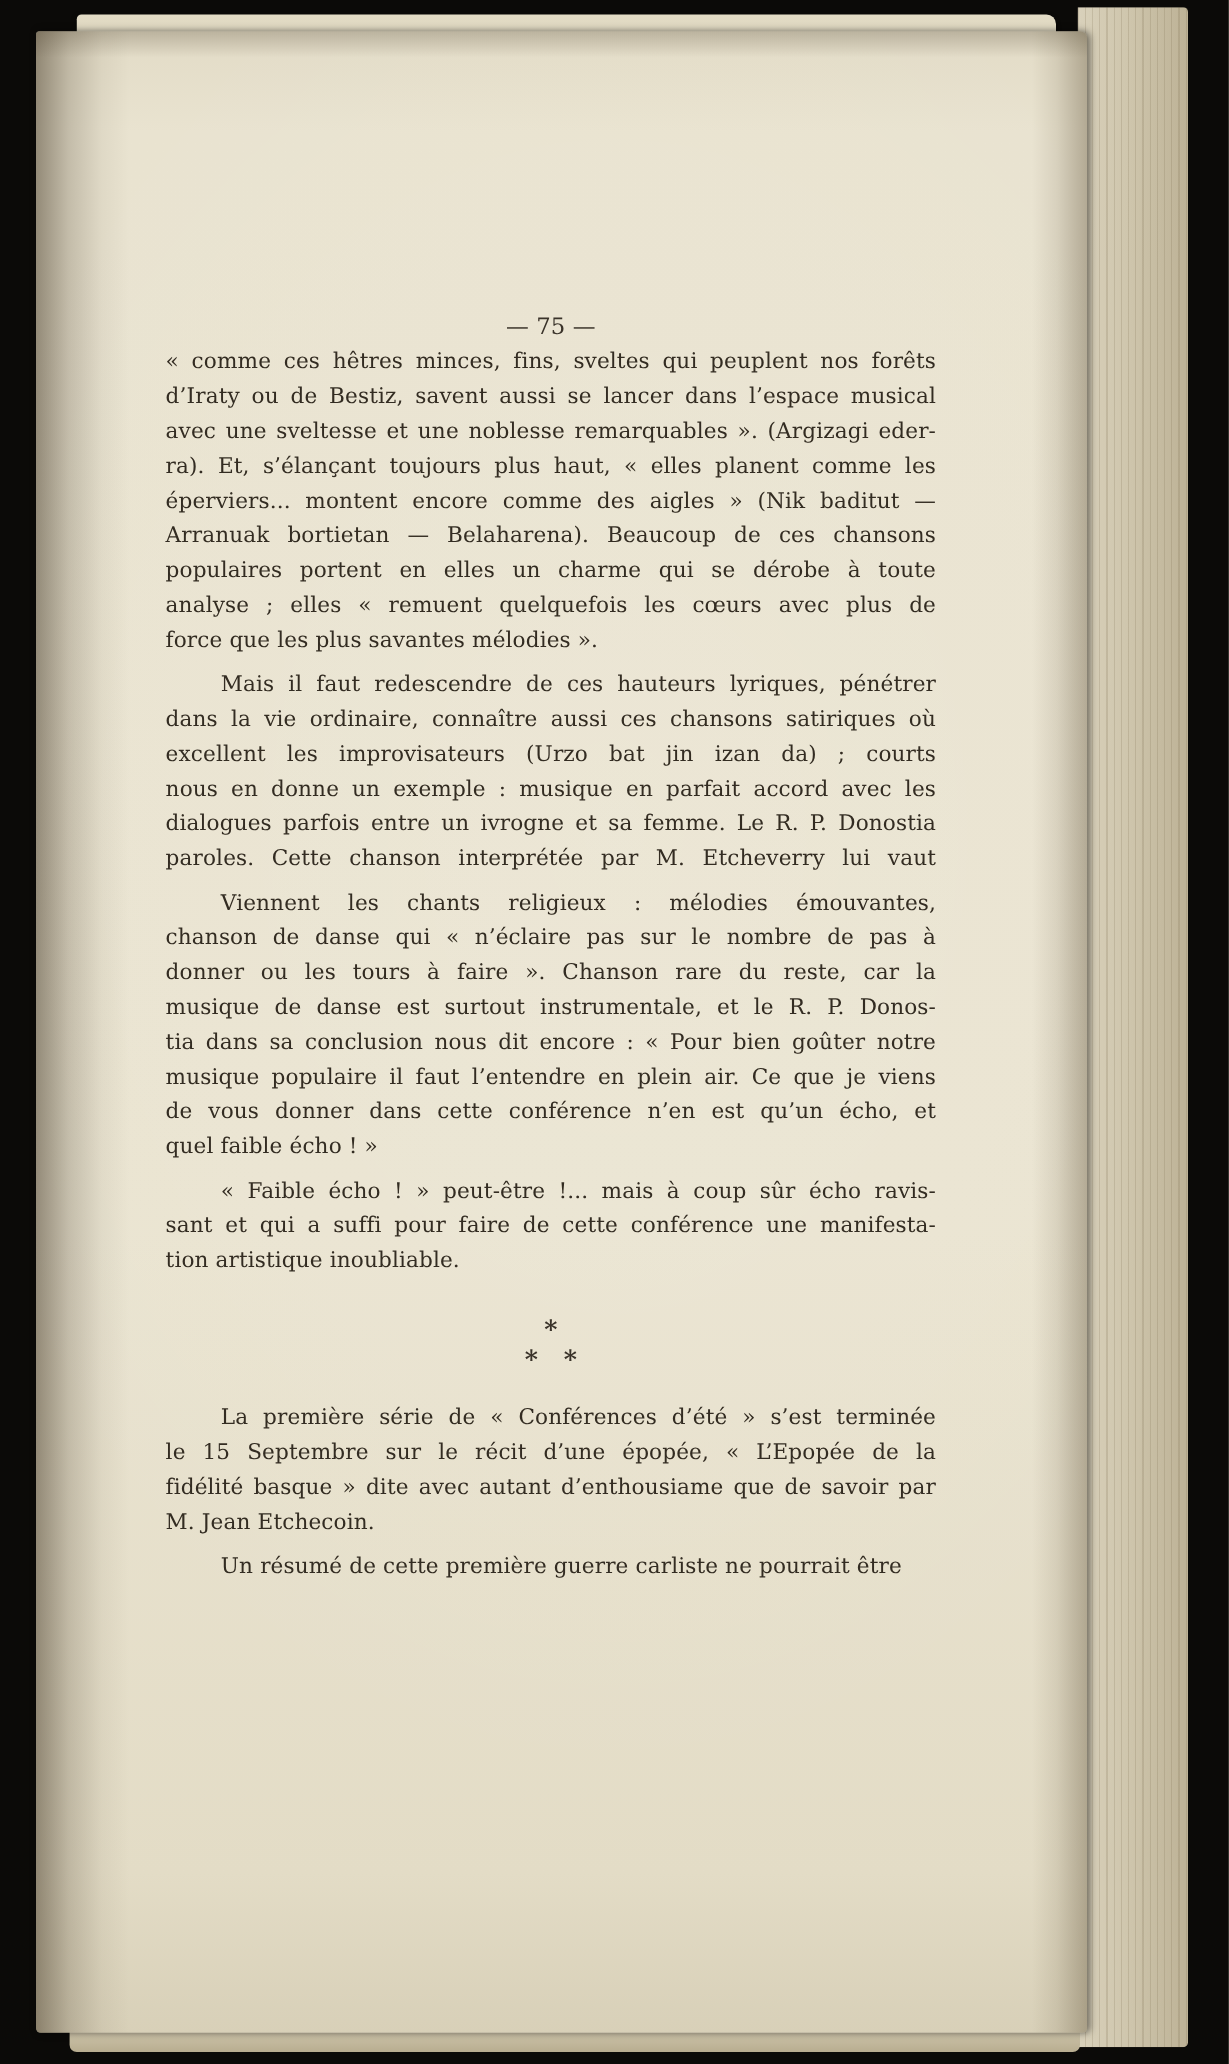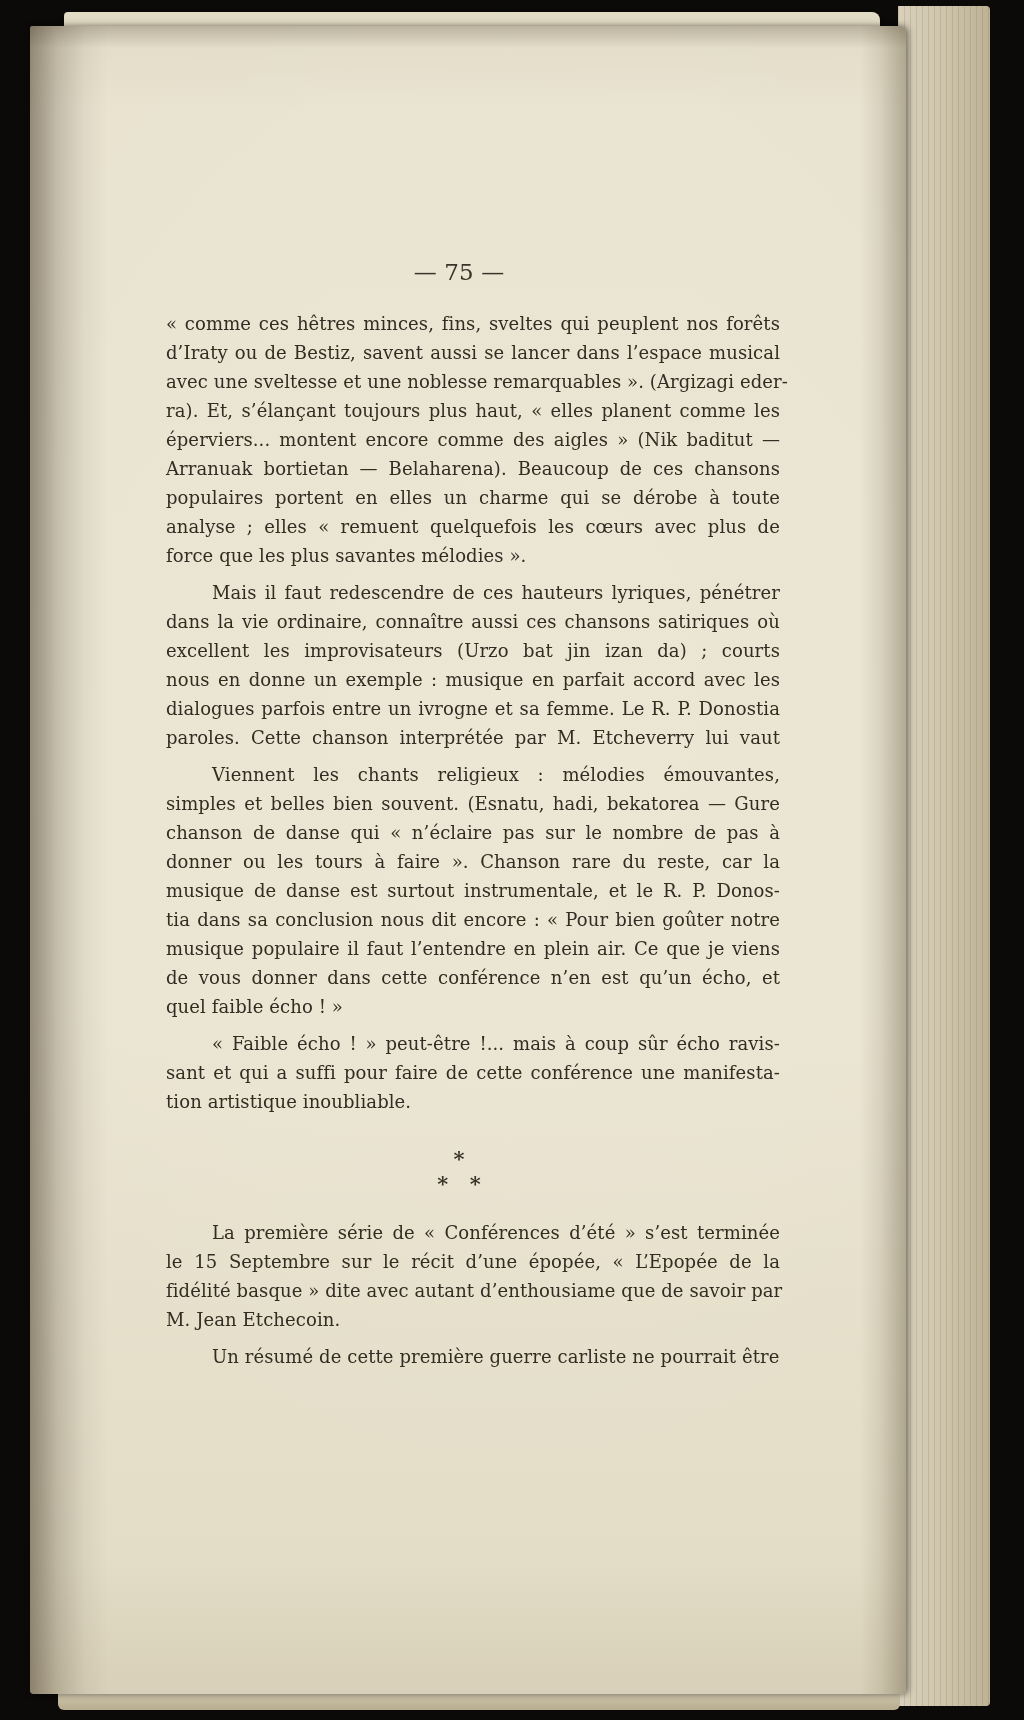--- a/index.html
+++ b/index.html
@@ -100,27 +100,26 @@
     top: 232px;
     width: 642px;
     color: #332c22;
     font-size: 18px;
     line-height: 29px;
     letter-spacing: 0.1px;
   }
 
   .page-number {
     text-align: center;
-    font-size: 23px;
-    margin-bottom: 22px;
+    font-size: 19px;
     color: #3a332a;
   }
 
   .para { margin: 0 0 8px 0; }
-  .line { white-space: nowrap; margin-left: 28px; }
+  .line { white-space: nowrap; }
   .line.j { text-align: justify; text-align-last: justify; }
   .line.first { padding-left: 46px; }
 
   .asterisk-separator {
     text-align: center;
     margin: 30px 0 22px 0;
     font-size: 21px;
     font-weight: bold;
     line-height: 25px;
     color: #3a332a;
@@ -156,21 +155,20 @@
         <div class="para">
           <div class="line j first">Mais il faut redescendre de ces hauteurs lyriques, pénétrer</div>
           <div class="line j">dans la vie ordinaire, connaître aussi ces chansons satiriques où</div>
           <div class="line j">excellent les improvisateurs (Urzo bat jin izan da) ; courts</div>
           <div class="line j">nous en donne un exemple : musique en parfait accord avec les</div>
           <div class="line j">dialogues parfois entre un ivrogne et sa femme. Le R. P. Donostia</div>
           <div class="line j">paroles. Cette chanson interprétée par M. Etcheverry lui vaut</div>
         </div>
         <div class="para">
           <div class="line j first">Viennent les chants religieux : mélodies émouvantes,</div>
-          <div class="line j">simples et belles bien souvent. (Esnatu, hadi, bekatorea — Gure</div>
           <div class="line j">chanson de danse qui « n’éclaire pas sur le nombre de pas à</div>
           <div class="line j">donner ou les tours à faire ». Chanson rare du reste, car la</div>
           <div class="line j">musique de danse est surtout instrumentale, et le R. P. Donos-</div>
           <div class="line j">tia dans sa conclusion nous dit encore : « Pour bien goûter notre</div>
           <div class="line j">musique populaire il faut l’entendre en plein air. Ce que je viens</div>
           <div class="line j">de vous donner dans cette conférence n’en est qu’un écho, et</div>
           <div class="line">quel faible écho ! »</div>
         </div>
         <div class="para">
           <div class="line j first">« Faible écho ! » peut-être !... mais à coup sûr écho ravis-</div>

